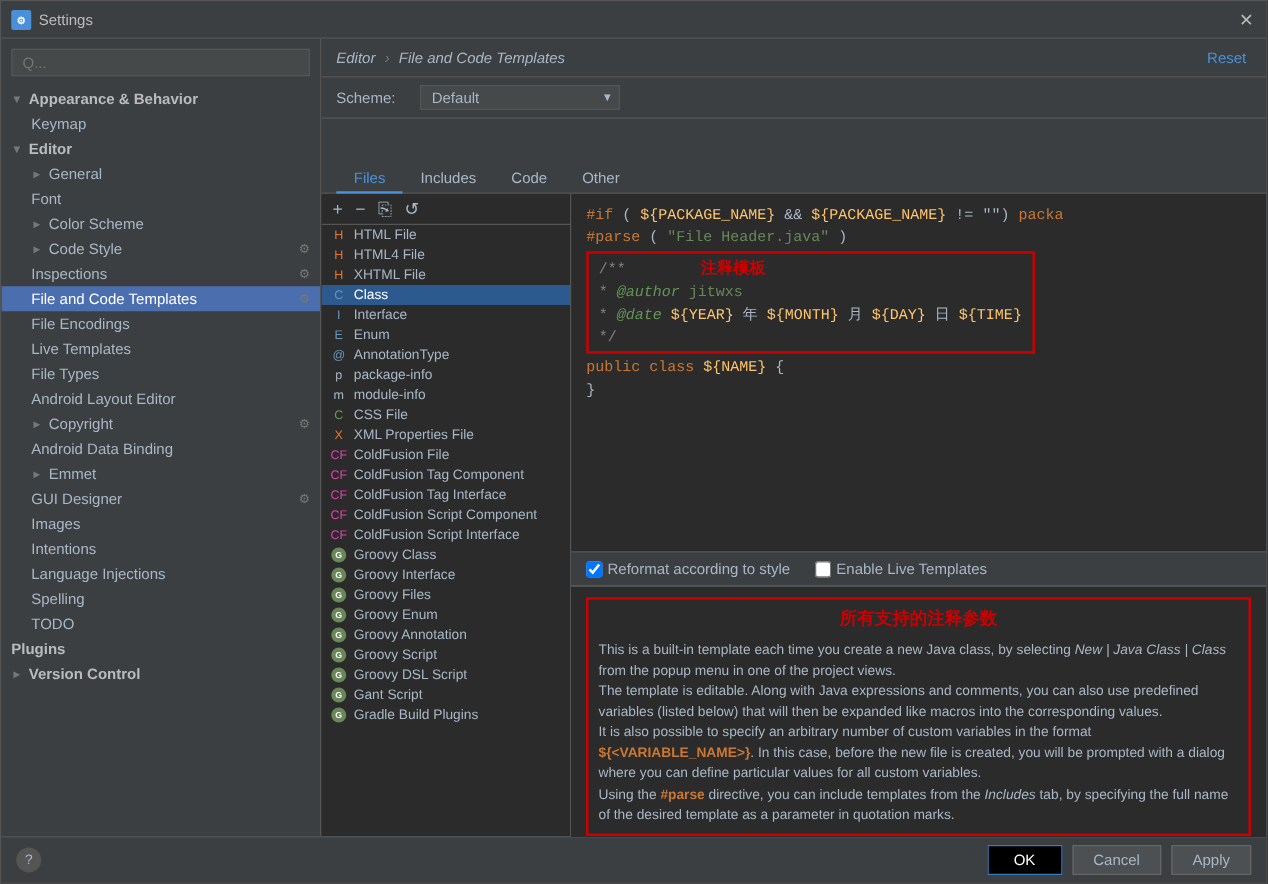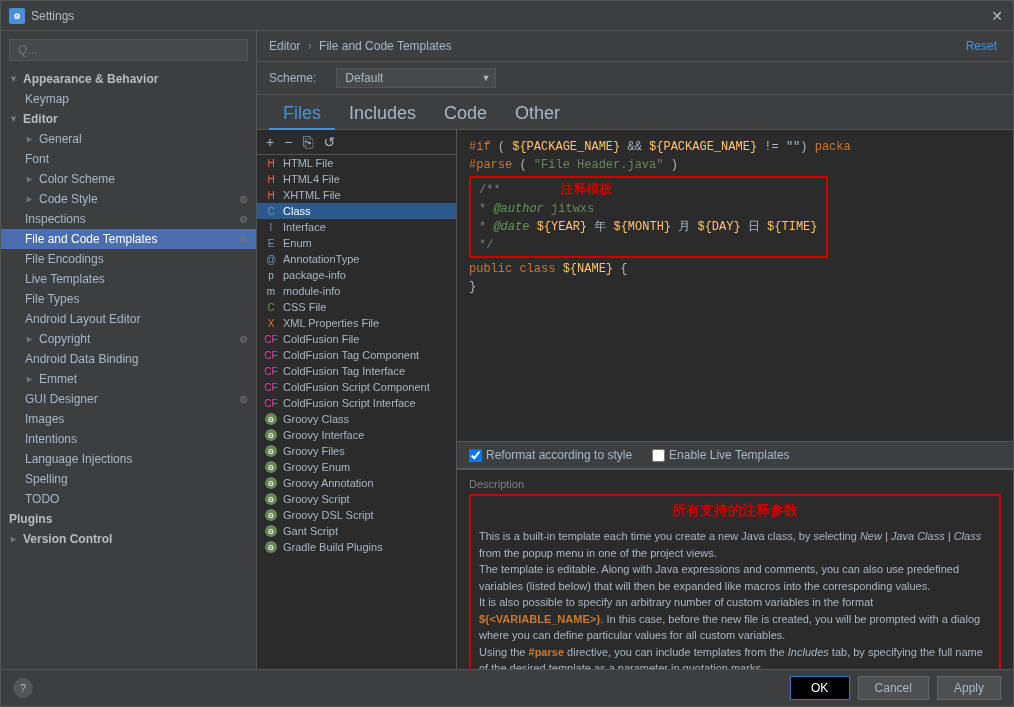--- a/index.html
+++ b/index.html
@@ -120,20 +120,21 @@
       display: flex;
       align-items: center;
       padding: 6px 12px;
       border-bottom: 1px solid #555;
       flex-shrink: 0;
     }
     .breadcrumb {
       font-size: 12px;
       color: #a9b7c6;
       flex: 1;
+      font-style: italic;
     }
     .breadcrumb .sep { color: #777; margin: 0 4px; }
     .breadcrumb .current { color: #a9b7c6; }
     .reset-btn {
       color: #4a90d9;
       cursor: pointer;
       font-size: 12px;
       background: none;
       border: none;
       padding: 2px 4px;
@@ -178,24 +179,25 @@
     .tabs-row {
       display: flex;
       border-bottom: 1px solid #555;
       flex-shrink: 0;
       padding: 0 12px;
       padding-top: 4px;
     }
     .tab {
       padding: 4px 14px;
       cursor: pointer;
-      font-size: 18px;
+      font-size: 12px;
       color: #a9b7c6;
       border-bottom: 2px solid transparent;
       margin-bottom: -1px;
+      margin-top: 32px;
     }
     .tab.active {
       color: #4a90d9;
       border-bottom: 2px solid #4a90d9;
     }
     
     .template-area {
       display: flex;
       flex: 1;
       overflow: hidden;
@@ -699,21 +701,20 @@
               <input type="checkbox" checked="" style="">
               <span>Reformat according to style</span>
             </label>
             <label class="checkbox-label">
               <input type="checkbox" style="">
               <span>Enable Live Templates</span>
             </label>
           </div>
 
           <div class="description-panel">
-            <div class="description-title">Description</div>
             <div style="border: 2px solid #cc0000; padding: 6px 8px;">
               <div class="description-chinese">所有支持的注释参数</div>
               <div class="description-text">
                 This is a built-in template each time you create a new Java class, by selecting
                 <span class="italic">New | Java Class | Class</span> from the popup menu in one of the project views.<br>
                 The template is editable. Along with Java expressions and comments, you can also
                 use predefined variables (listed below) that will then be expanded like macros into
                 the corresponding values.<br>
                 It is also possible to specify an arbitrary number of custom variables in the format
                 <span class="bold">${&lt;VARIABLE_NAME&gt;}</span>. In this case, before the new file is created, you will be

